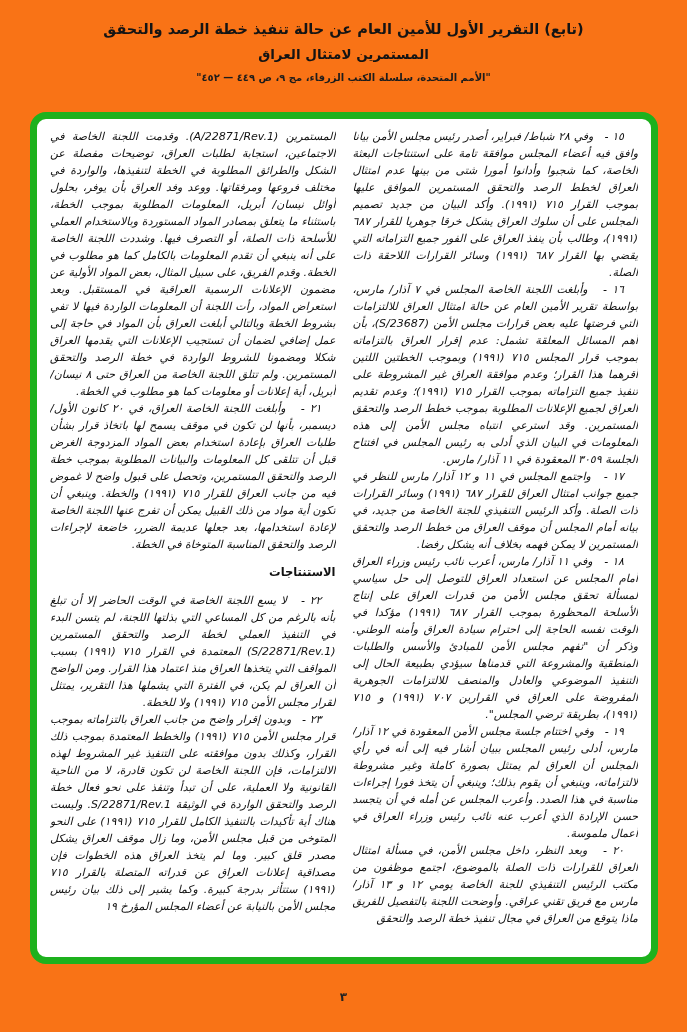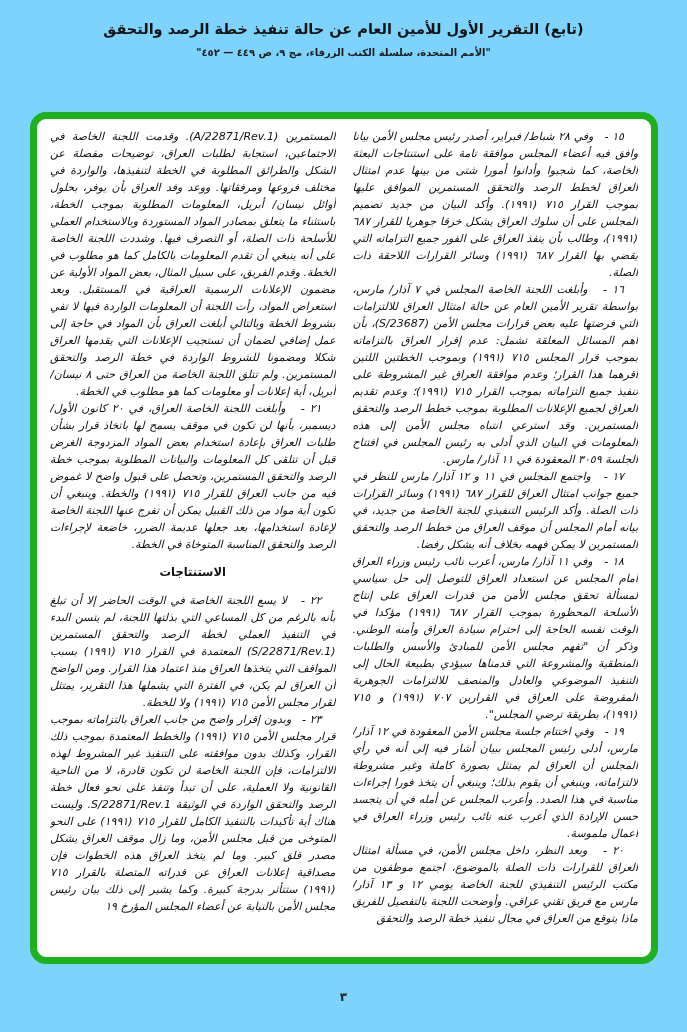--- a/index.html
+++ b/index.html
@@ -13,21 +13,21 @@
     height: 1032px;
     overflow: hidden;
     font-family: "DejaVu Sans", sans-serif;
     color: #141414;
   }
   .page {
     position: relative;
     width: 687px;
     height: 1032px;
     direction: rtl;
-    background: #7dd3fc;
+    background: #f97316;
   }
   .doc-header {
     position: absolute;
     top: 18px;
     left: 0;
     right: 0;
     text-align: center;
     direction: rtl;
   }
   .doc-header .title-line-1 {
@@ -77,21 +77,21 @@
   }
   .column p {
     margin: 0;
     padding: 0;
     font-style: italic;
   }
   .column p.numbered {
     text-indent: 14px;
   }
   .conclusions-heading {
-    text-align: center;
+    text-align: right;
     font-weight: bold;
     font-size: 11.5px;
     margin: 11px 0 11px 0;
   }
   .page-number {
     position: absolute;
     bottom: 28px;
     left: 0;
     right: 0;
     text-align: center;
@@ -100,20 +100,21 @@
     color: #222222;
   }
 </style>
 </head>
 <body>
 
 <div class="page">
 
   <header class="doc-header">
     <div class="title-line-1">(تابع) التقرير الأول للأمين العام عن حالة تنفيذ خطة الرصد والتحقق</div>
+    <div class="title-line-2">المستمرين لامتثال العراق</div>
     <div class="source-line">"الأمم المتحدة، سلسلة الكتب الزرقاء، مج ٩، ص ٤٤٩ — ٤٥٢"</div>
   </header>
 
   <div class="green-frame">
     <div class="columns">
 
       <div class="column">
         <p class="numbered">١٥ -&nbsp;&nbsp;&nbsp;وفي ٢٨ شباط/ فبراير، أصدر رئيس مجلس الأمن بيانا وافق فيه أعضاء المجلس موافقة تامة على استنتاجات البعثة الخاصة، كما شجبوا وأدانوا أمورا شتى من بينها عدم امتثال العراق لخطط الرصد والتحقق المستمرين الموافق عليها بموجب القرار ٧١٥ (١٩٩١). وأكد البيان من جديد تصميم المجلس على أن سلوك العراق يشكل خرقا جوهريا للقرار ٦٨٧ (١٩٩١)، وطالب بأن ينفذ العراق على الفور جميع التزاماته التي يقضي بها القرار ٦٨٧ (١٩٩١) وسائر القرارات اللاحقة ذات الصلة.</p>
         <p class="numbered">١٦ -&nbsp;&nbsp;&nbsp;وأبلغت اللجنة الخاصة المجلس في ٧ آذار/ مارس، بواسطة تقرير الأمين العام عن حالة امتثال العراق للالتزامات التي فرضتها عليه بعض قرارات مجلس الأمن (S/23687)، بأن أهم المسائل المعلقة تشمل: عدم إقرار العراق بالتزاماته بموجب قرار المجلس ٧١٥ (١٩٩١) وبموجب الخطتين اللتين أقرهما هذا القرار؛ وعدم موافقة العراق غير المشروطة على تنفيذ جميع التزاماته بموجب القرار ٧١٥ (١٩٩١)؛ وعدم تقديم العراق لجميع الإعلانات المطلوبة بموجب خطط الرصد والتحقق المستمرين. وقد استرعي انتباه مجلس الأمن إلى هذه المعلومات في البيان الذي أدلى به رئيس المجلس في افتتاح الجلسة ٣٠٥٩ المعقودة في ١١ آذار/ مارس.</p>
         <p class="numbered">١٧ -&nbsp;&nbsp;&nbsp;واجتمع المجلس في ١١ و ١٢ آذار/ مارس للنظر في جميع جوانب امتثال العراق للقرار ٦٨٧ (١٩٩١) وسائر القرارات ذات الصلة. وأكد الرئيس التنفيذي للجنة الخاصة من جديد، في بيانه أمام المجلس أن موقف العراق من خطط الرصد والتحقق المستمرين لا يمكن فهمه بخلاف أنه يشكل رفضا.</p>

